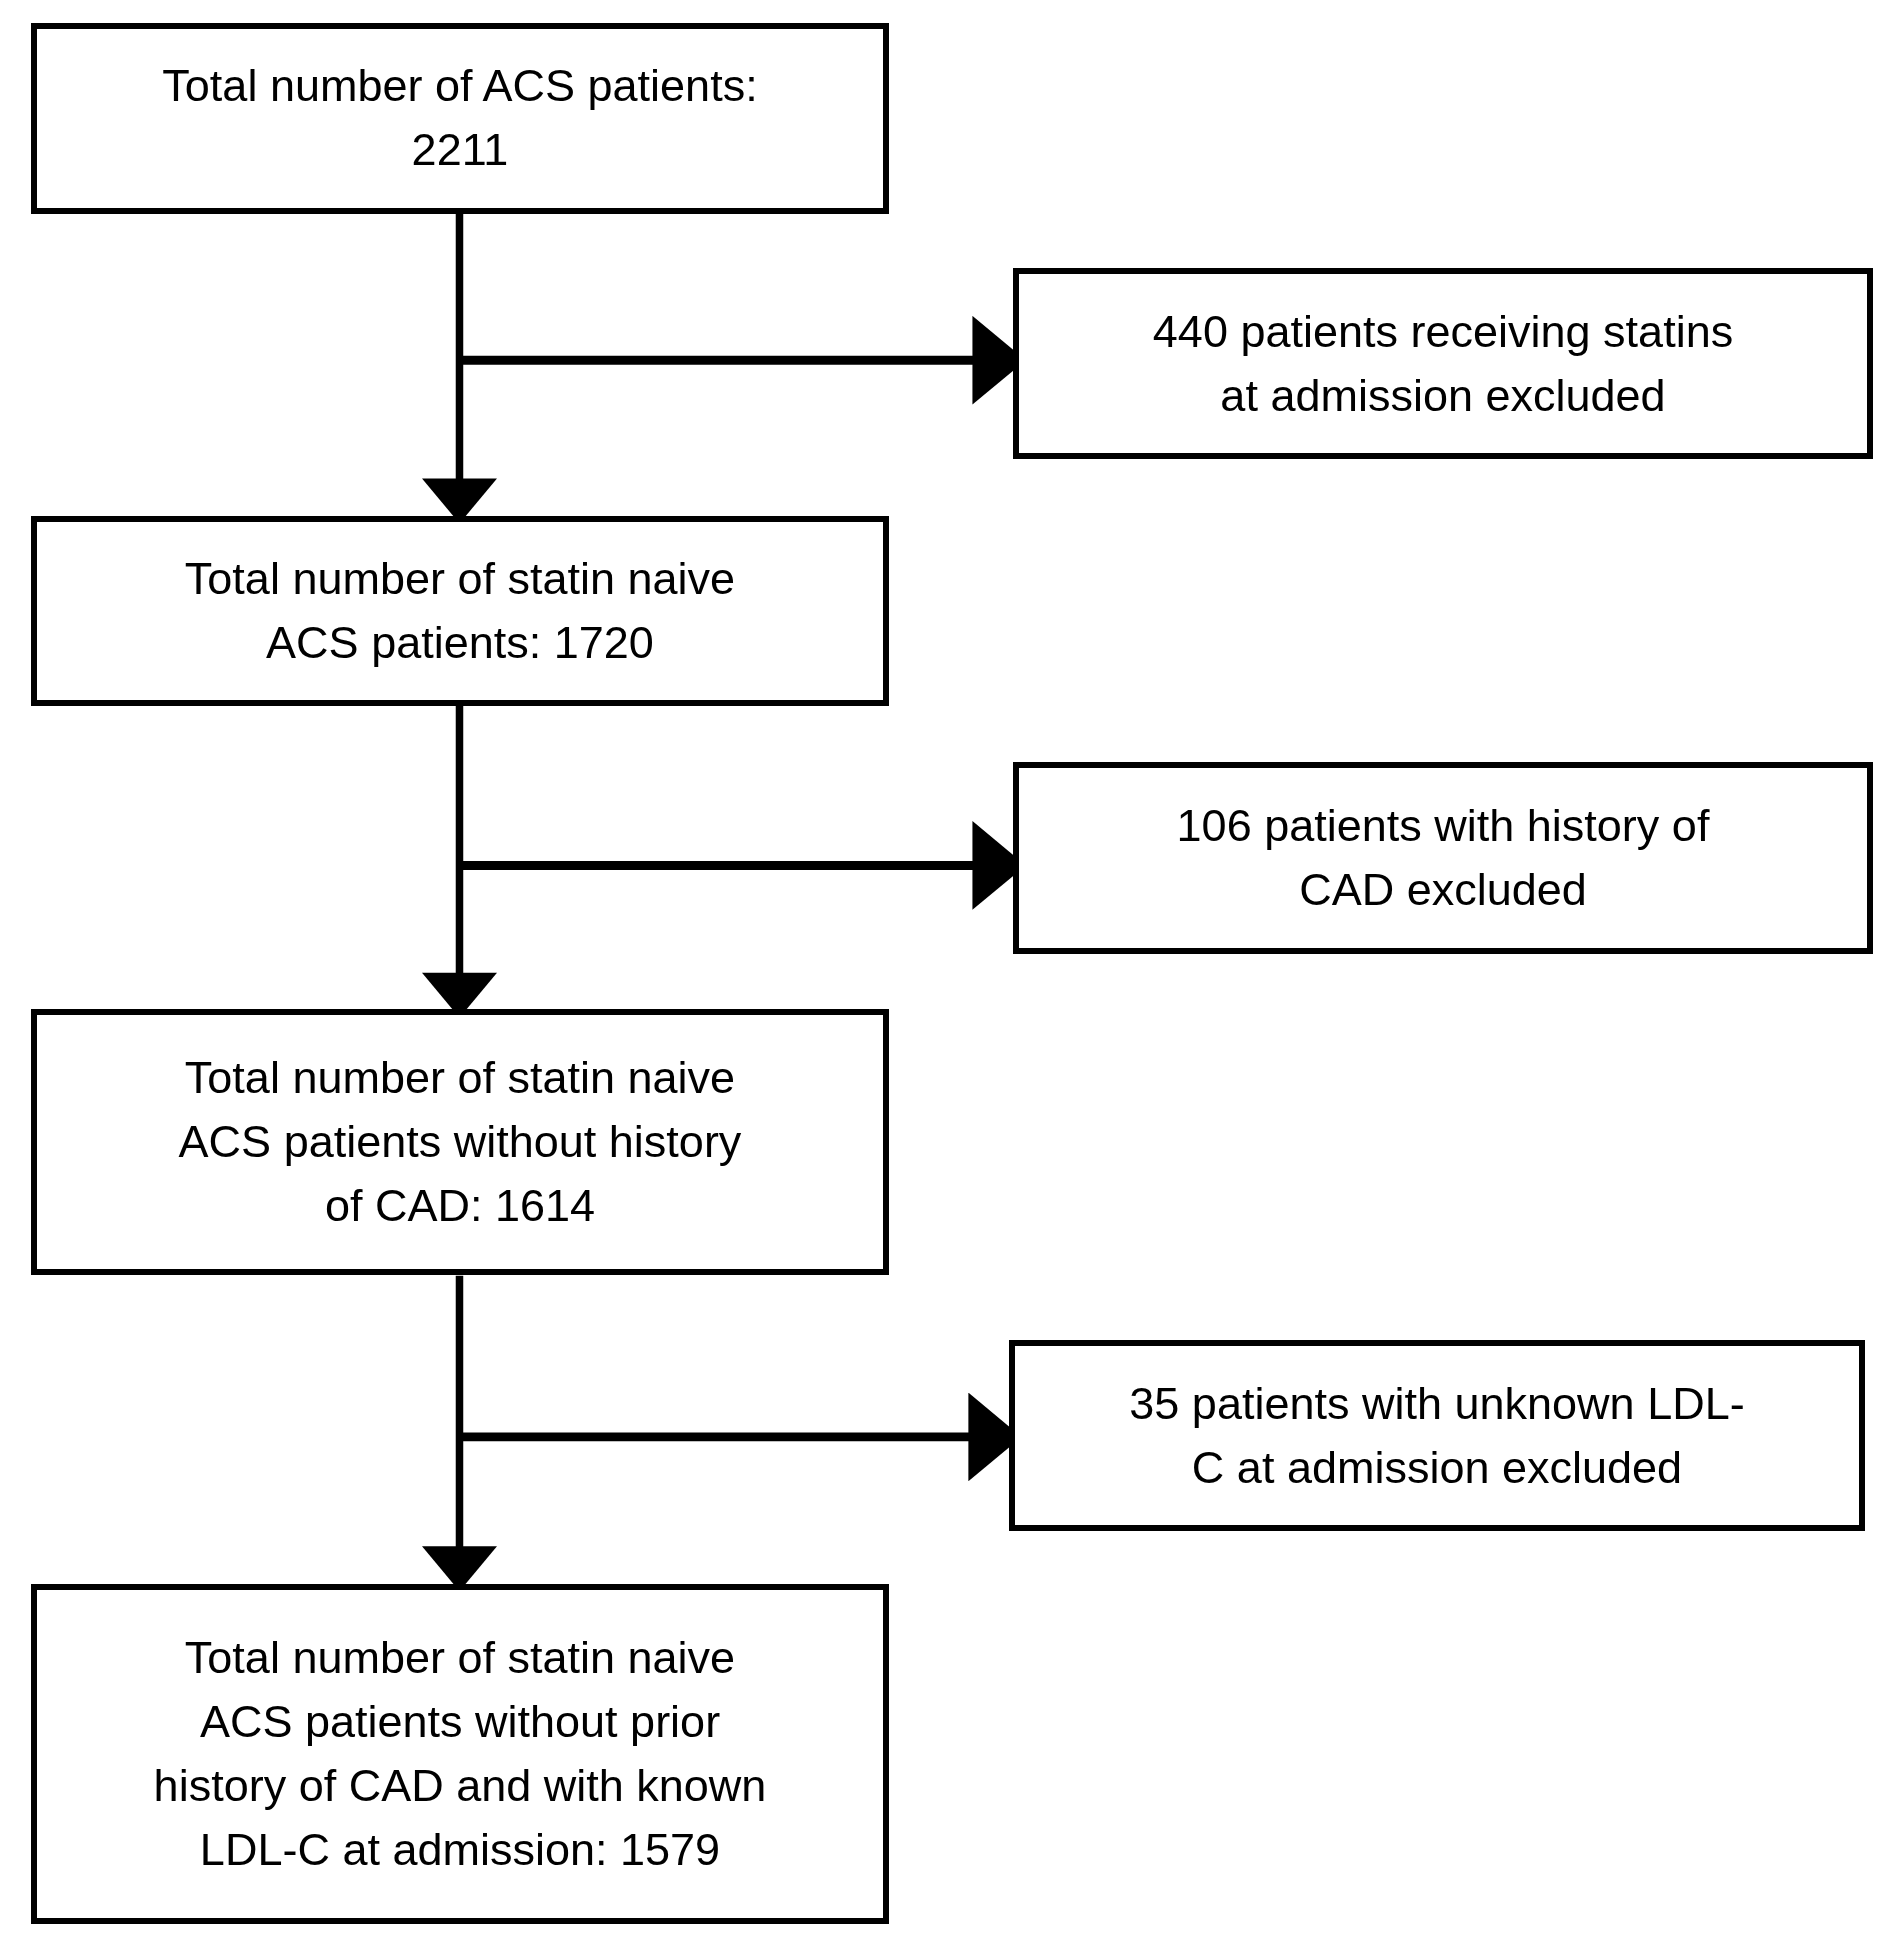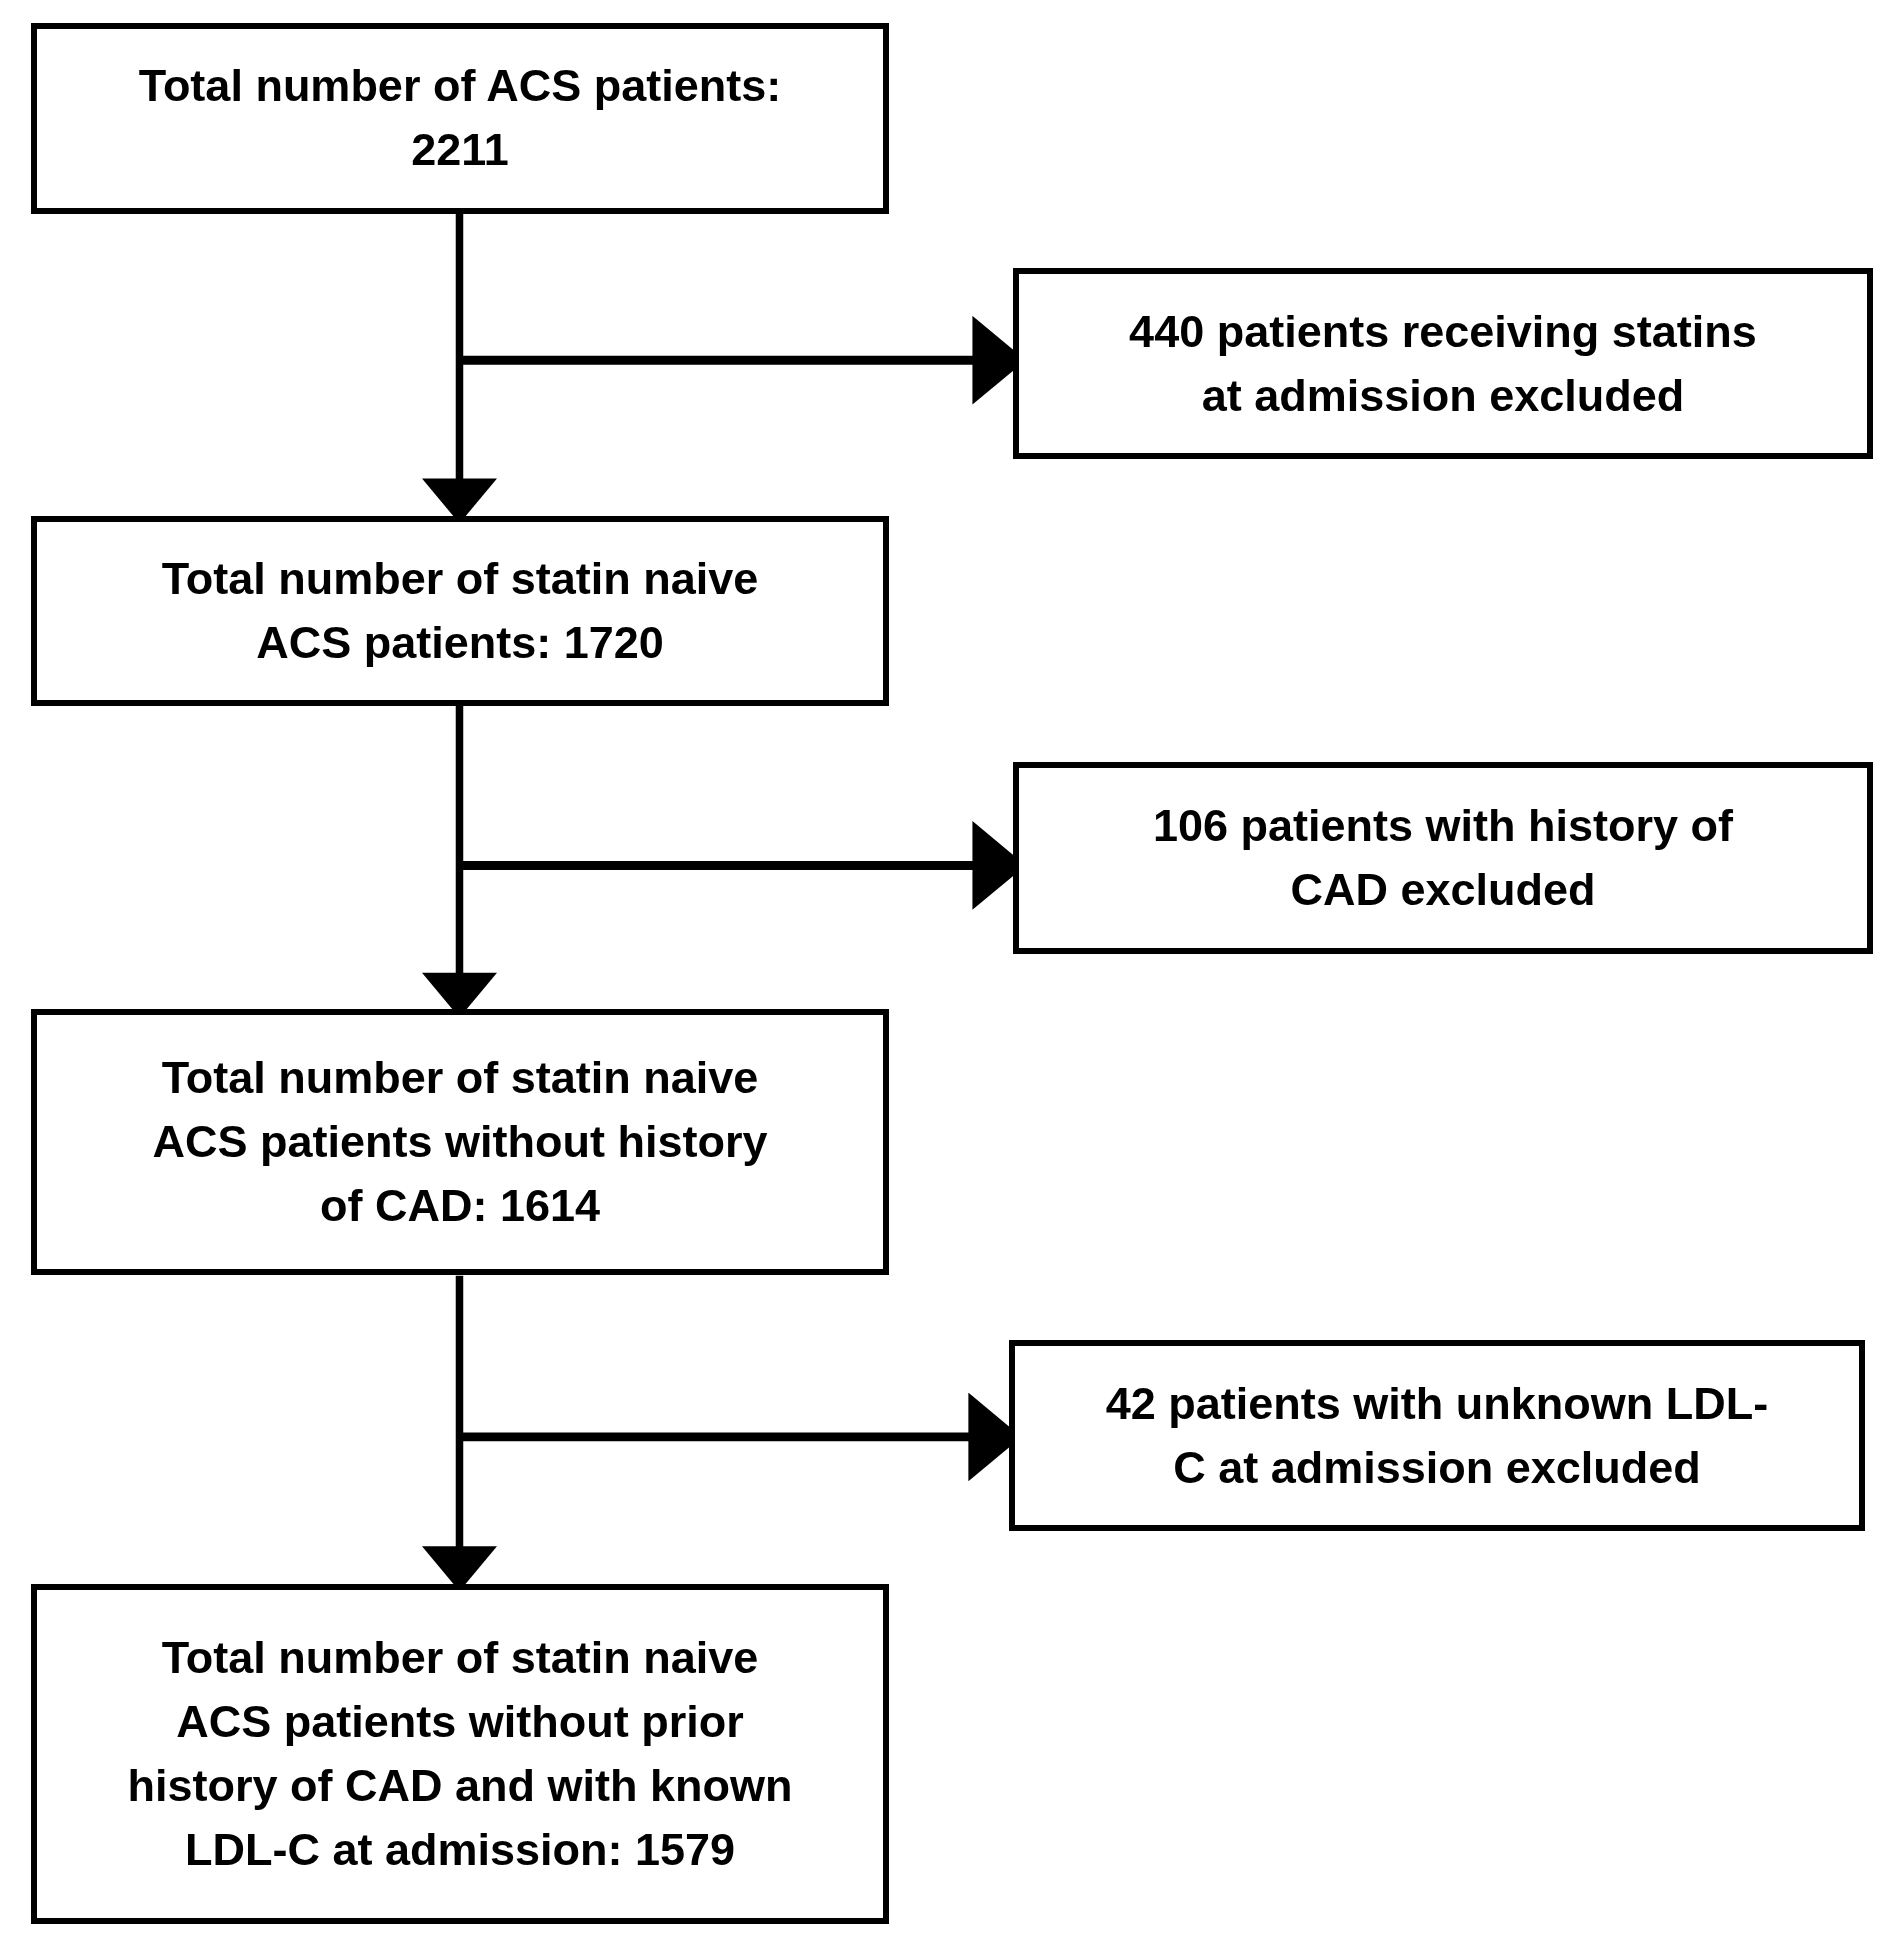--- a/index.html
+++ b/index.html
@@ -34,21 +34,21 @@
     justify-content: center;
     z-index: 3;
   }
   .node-text {
     width: 100%;
     text-align: center;
     color: #000000;
     font-family: "Liberation Sans", sans-serif;
     font-size: 45px;
     line-height: 1.42;
-    font-weight: 700;
+    font-weight: 400;
     padding: 0 18px;
     box-sizing: border-box;
     white-space: pre-line;
   }
 
   
   #box-total-acs      { left: 31px;  top: 22.5px;   width: 858px; height: 191px; }
   #box-statin-naive   { left: 31px;  top: 516px;  width: 858px; height: 190px; }
   #box-no-cad         { left: 31px;  top: 1009px; width: 858px; height: 266px; }
   #box-final          { left: 31px;  top: 1584px; width: 858px; height: 340px; }
@@ -113,18 +113,18 @@
     <div class="node-text">440 patients receiving statins
 at admission excluded</div>
   </div>
 
   <div class="node-box" id="box-excl-cad">
     <div class="node-text">106 patients with history of
 CAD excluded</div>
   </div>
 
   <div class="node-box" id="box-excl-ldl">
-    <div class="node-text">42 patients with unknown LDL-
+    <div class="node-text">35 patients with unknown LDL-
 C at admission excluded</div>
   </div>
 
 </div>
 
 
 </body></html>

